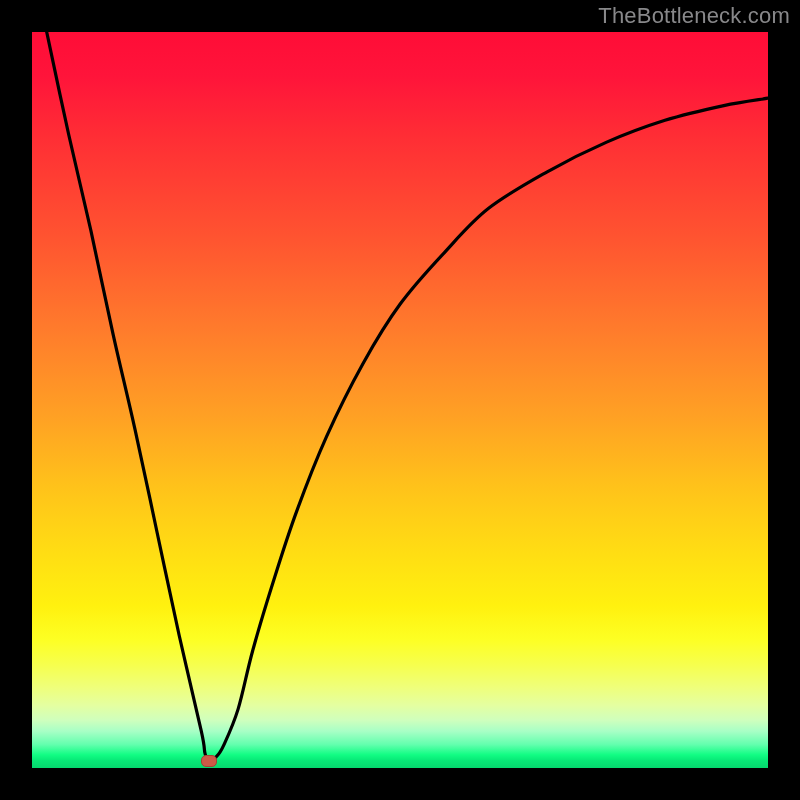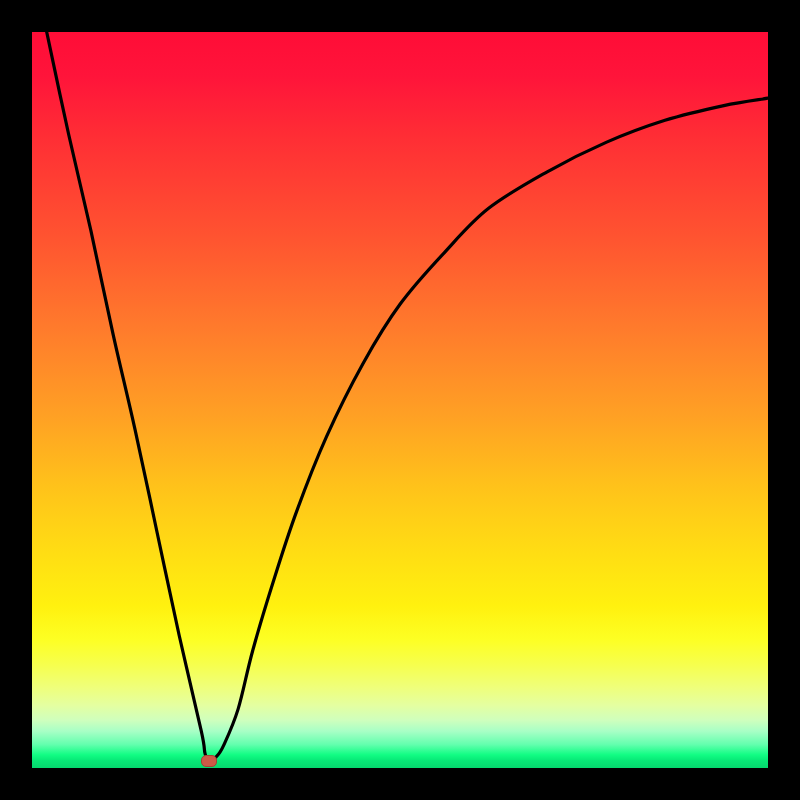--- a/index.html
+++ b/index.html
@@ -81,20 +81,21 @@
     border: 1px solid #a04535;
     z-index: 3;
     transform: translate(-50%, -50%);
   }
 </style>
 </head>
 <body>
 
 <div class="wrapper">
 
+  <div class="watermark">TheBottleneck.com</div>
 
   <div class="plot-outer">
     <div class="plot-inner">
       <div class="gradient"></div>
 
       <svg class="curve" viewBox="0 0 736 736" preserveAspectRatio="none">
         <path d="M14.7,0.0 C18.4,17.2 29.4,69.9 36.8,103.0 C44.2,136.2 51.5,165.6 58.9,198.7 C66.2,231.8 73.6,268.6 81.0,301.8 C88.3,334.9 95.7,364.3 103.0,397.4 C110.4,430.6 117.8,466.1 125.1,500.5 C132.5,534.8 139.8,570.4 147.2,603.5 C154.6,636.6 165.0,679.6 169.3,699.2 C173.6,718.8 171.7,716.4 173.0,721.3 C174.2,726.2 174.8,728.0 176.6,728.6 C178.5,729.3 181.5,727.4 184.0,725.0 C186.5,722.5 187.7,721.9 191.4,713.9 C195.0,705.9 201.2,693.1 206.1,677.1 C211.0,661.2 214.7,640.3 220.8,618.2 C226.9,596.2 235.5,567.9 242.9,544.6 C250.2,521.3 256.4,501.7 265.0,478.4 C273.5,455.1 283.4,429.3 294.4,404.8 C305.4,380.3 318.9,353.3 331.2,331.2 C343.5,309.1 354.5,290.7 368.0,272.3 C381.5,253.9 397.4,236.7 412.2,220.8 C426.9,204.9 439.1,190.1 456.3,176.6 C473.5,163.1 495.6,150.9 515.2,139.8 C534.8,128.8 554.5,119.0 574.1,110.4 C593.7,101.8 613.3,94.5 633.0,88.3 C652.6,82.2 674.7,77.3 691.8,73.6 C709.0,69.9 728.6,67.5 736.0,66.2" fill="none" stroke="#000000" stroke-width="3.2" stroke-linecap="round" stroke-linejoin="round"></path>
       </svg>
 
       <div class="marker" style="left: 176.64px; top: 728.64px; background: rgb(204, 90, 71); border-color: rgb(160, 69, 53);"></div>

